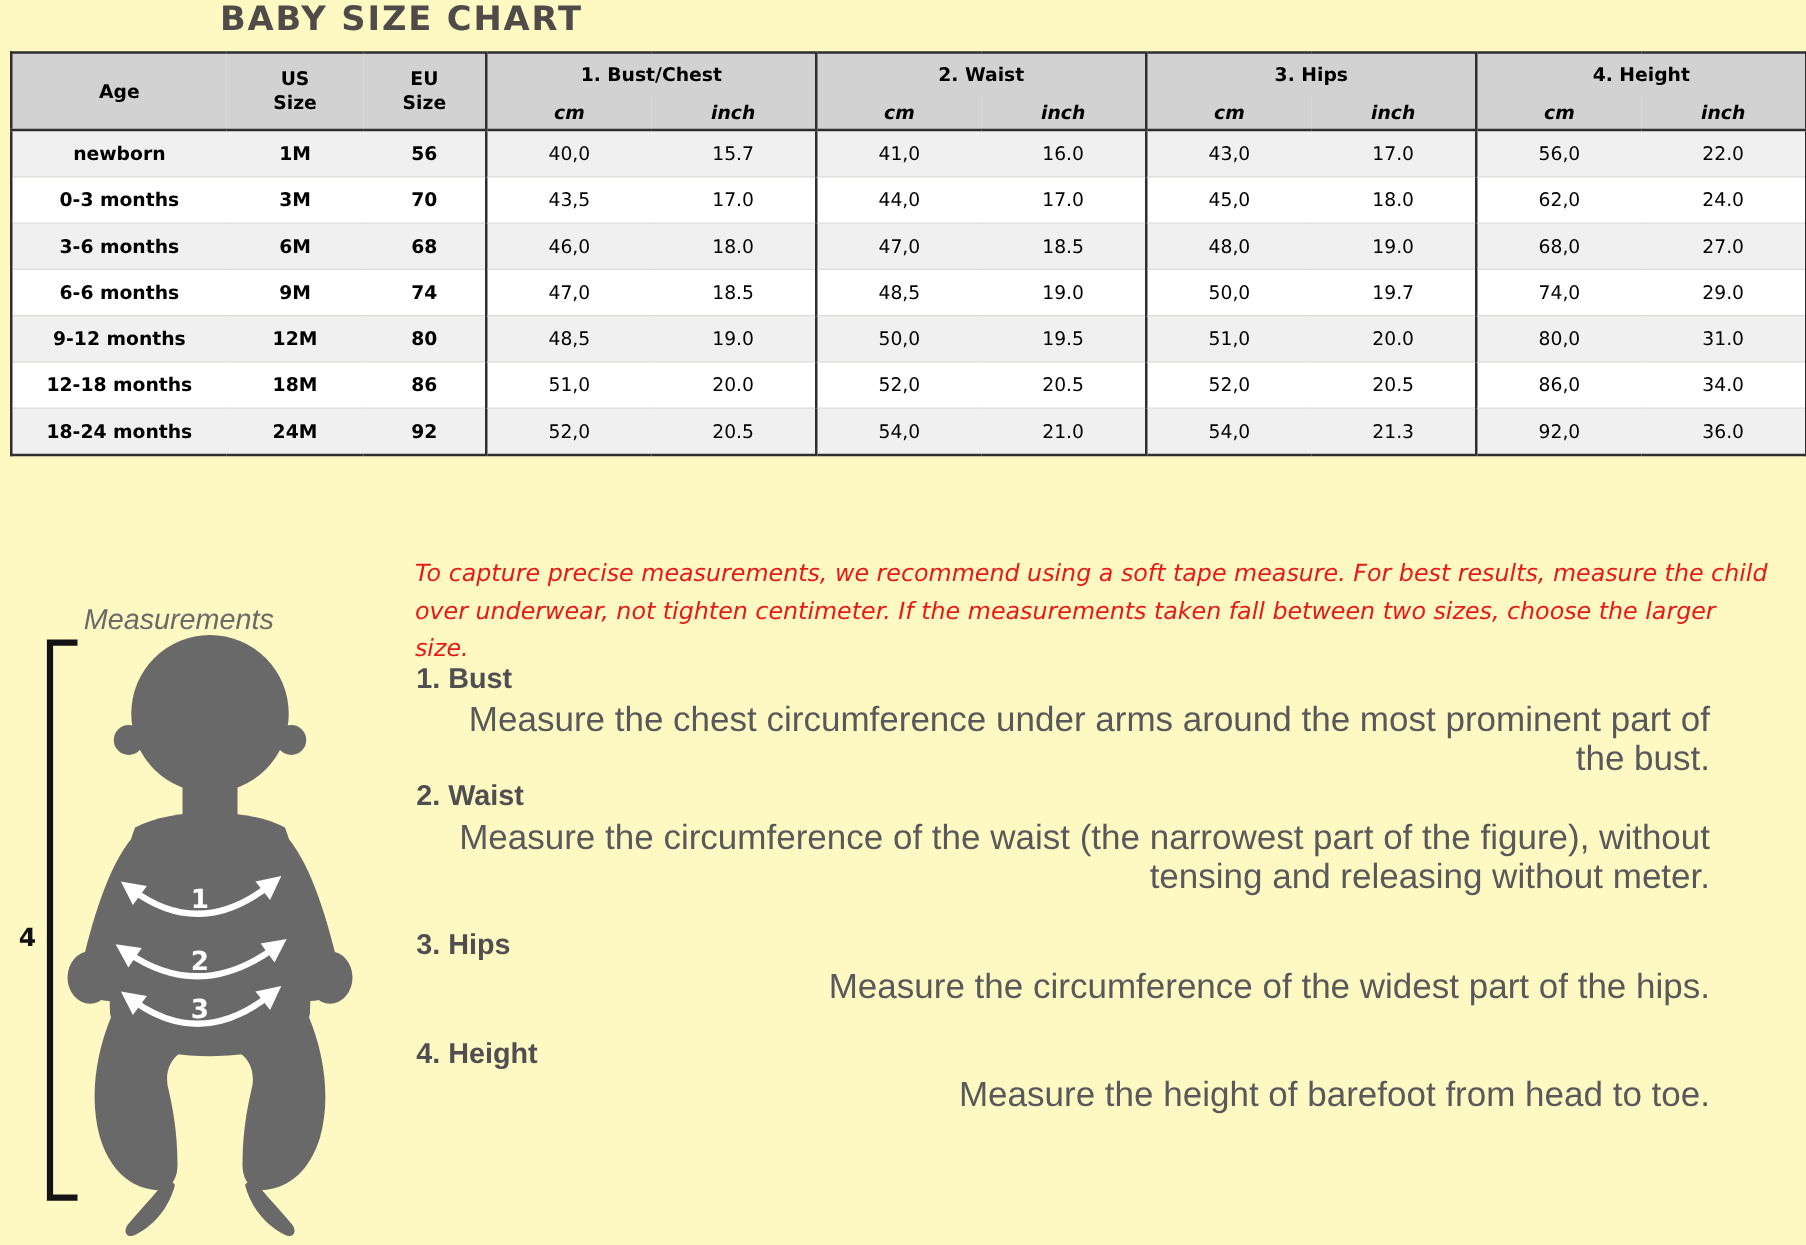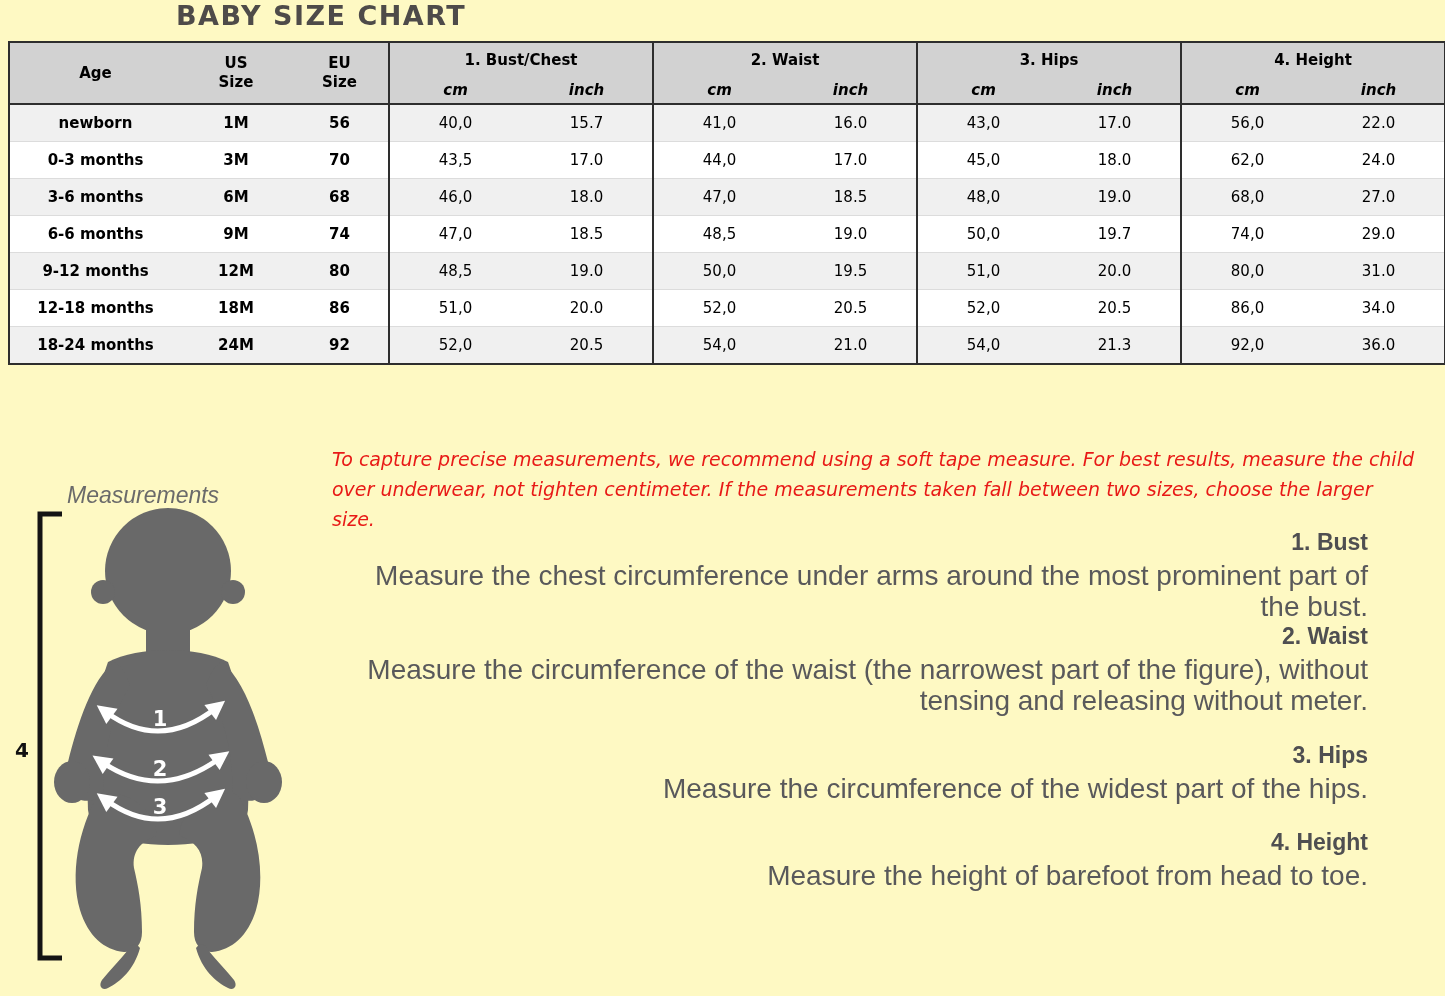--- a/index.html
+++ b/index.html
@@ -36,21 +36,21 @@
     position:absolute; left:67px; top:450px;
     font-style:italic; font-size:23px; color:#6a6a6a;margin-top:32px;
   }
   .note {
     position:absolute; left:332px; top:444px; width:1085px;
     font-family:"DejaVu Sans", sans-serif; font-style:italic;
     font-size:19px; line-height:30px; color:#e81a17;
   }
   .sec { position:absolute; left:333px; width:1035px; }
   .sec .sec-heading {
-    margin:0; font-weight:bold; font-size:23px; line-height:28px; color:#4f4f51;text-align:right;
+    margin:0; font-weight:bold; font-size:23px; line-height:28px; color:#4f4f51;
   }
   .sec .sec-text {
     margin:4px 0 0 0; font-size:28px; line-height:31px; color:#59595b;text-align:right;
   }
   .figure-svg { position:absolute; left:0; top:500px; }
   .fig-num { font-family:"DejaVu Sans", sans-serif; font-weight:bold; }
 </style>
 </head>
 <body>
 

